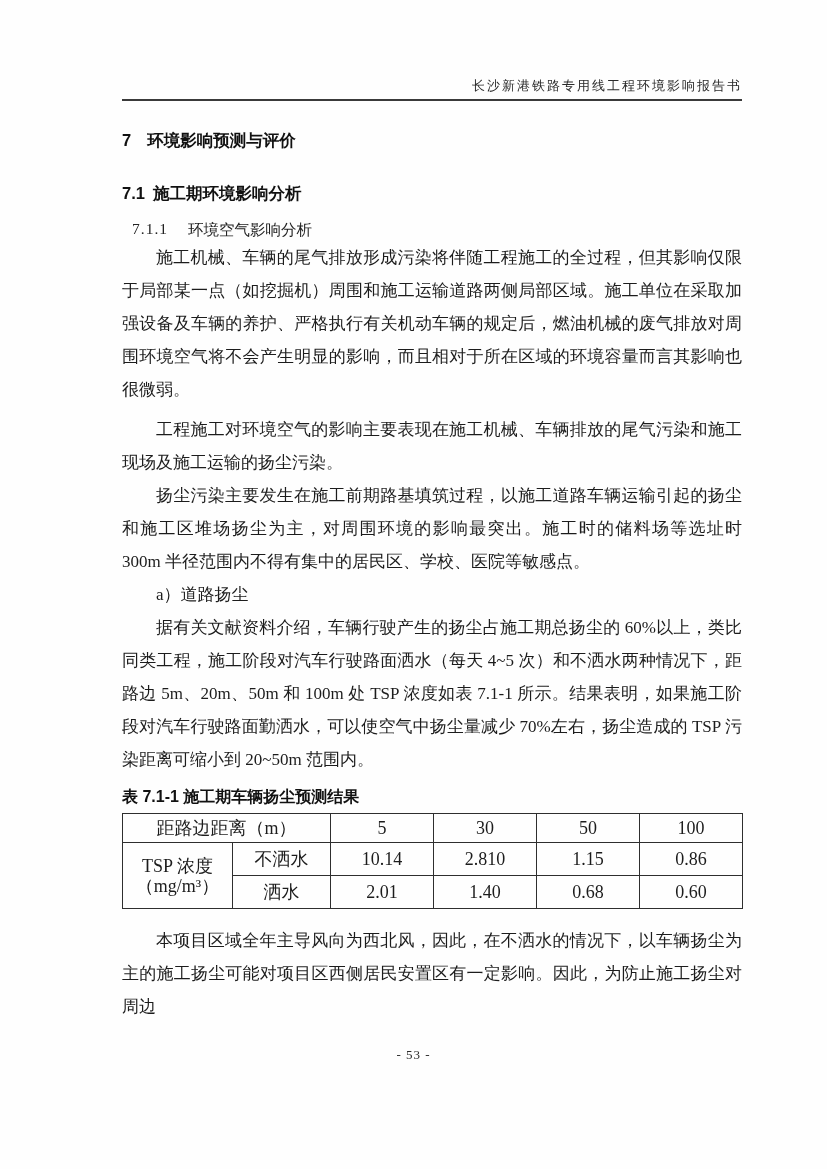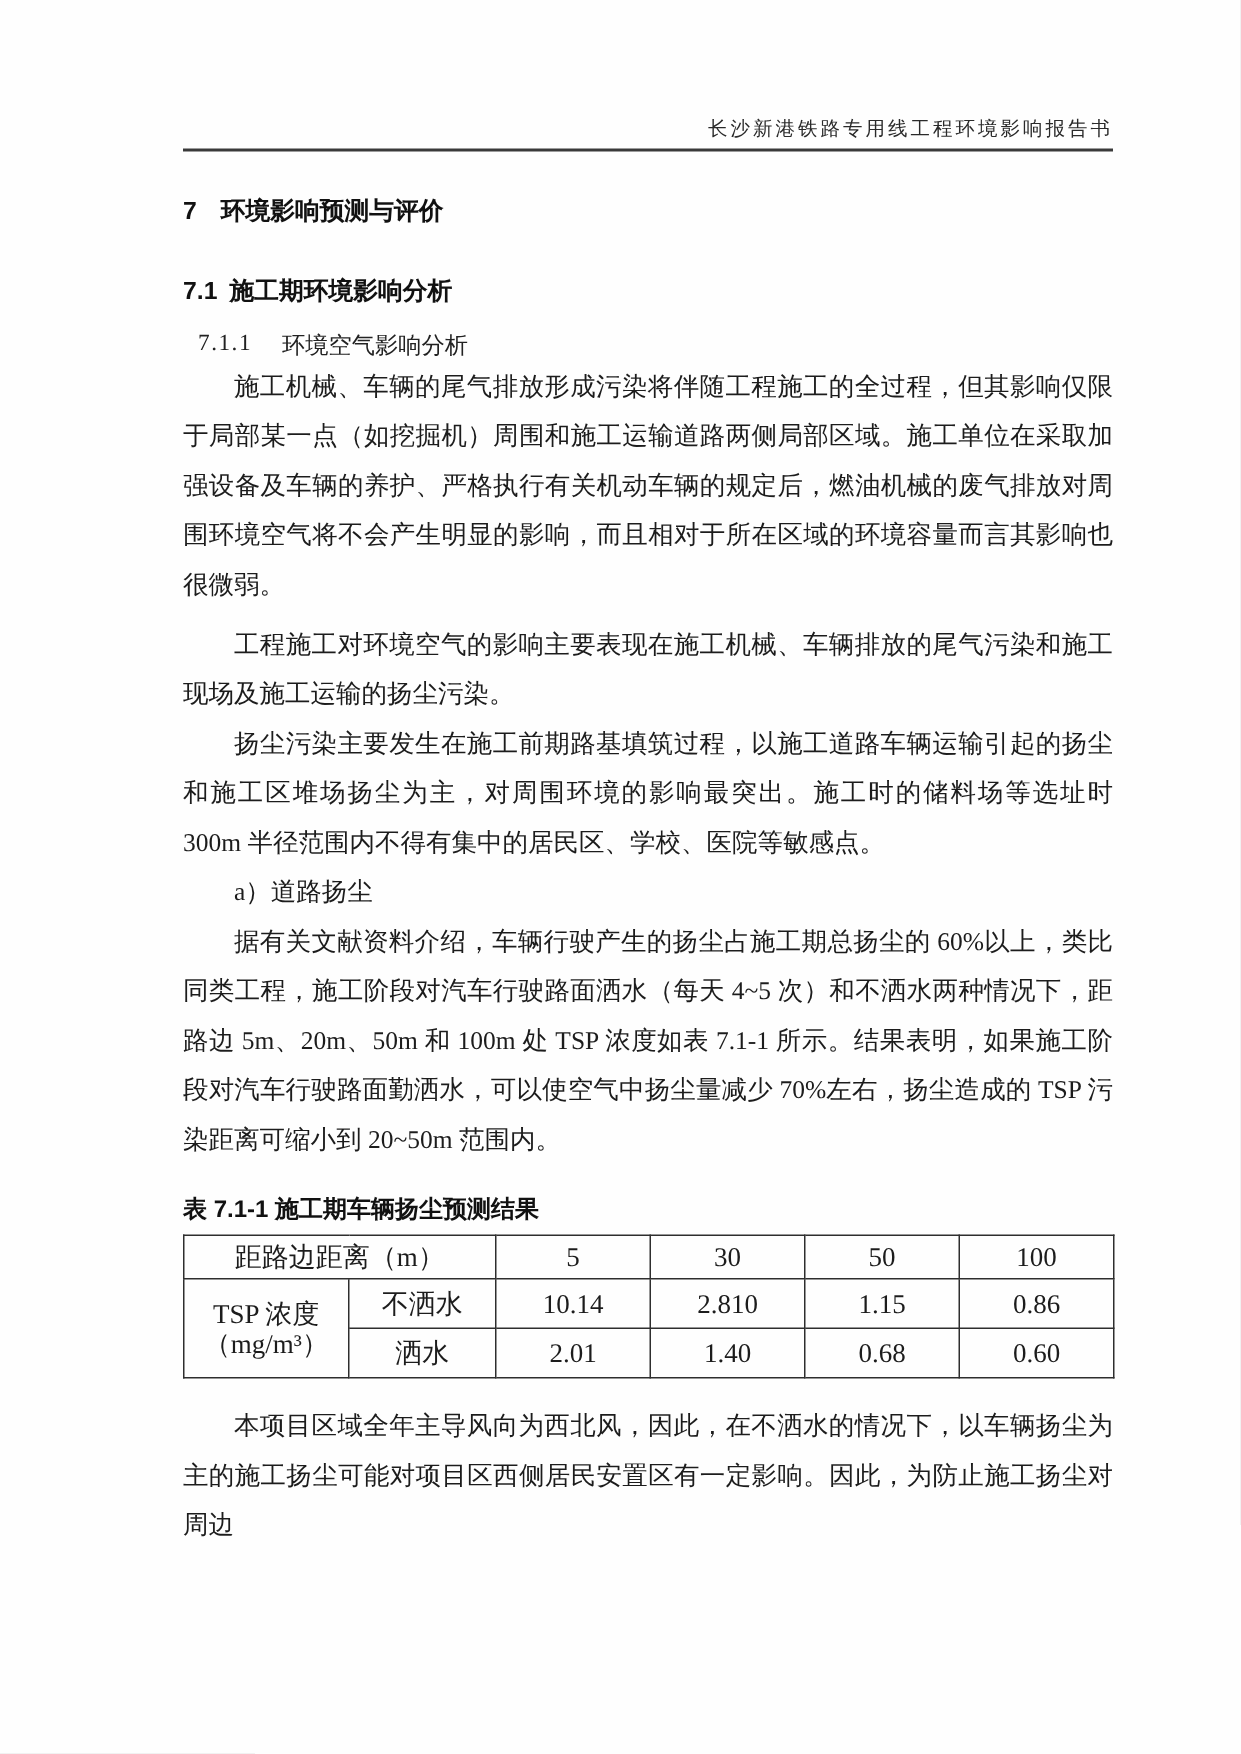--- a/index.html
+++ b/index.html
@@ -55,21 +55,21 @@
   .h3 .num { margin-right: 20px; letter-spacing: 1px; }
   .body-par {
     font-size: 17px;
     line-height: 33px;
     text-align: justify;
     text-indent: 2em;
     color: #1c1c1c;
   }
   .first-par { margin-top: 7px; }
   .table-caption {
-    margin-top: 20px;
+    margin-top: 10px;
     font-family: "Liberation Sans", "DejaVu Sans", sans-serif;
     font-weight: bold;
     font-size: 16px;
     line-height: 22px;
     color: #111;
   }
   table.data-table {
     margin-top: 5px;
     width: 620px;
     border-collapse: collapse;
@@ -169,13 +169,14 @@
           <td>0.68</td>
           <td>0.60</td>
         </tr>
       </tbody>
     </table>
 
     <p class="body-par after-table">本项目区域全年主导风向为西北风，因此，在不洒水的情况下，以车辆扬尘为主的施工扬尘可能对项目区西侧居民安置区有一定影响。因此，为防止施工扬尘对周边</p>
 
   </div>
 
+  <div class="page-footer">- 53 -</div>
 </div>
 
 </body></html>

